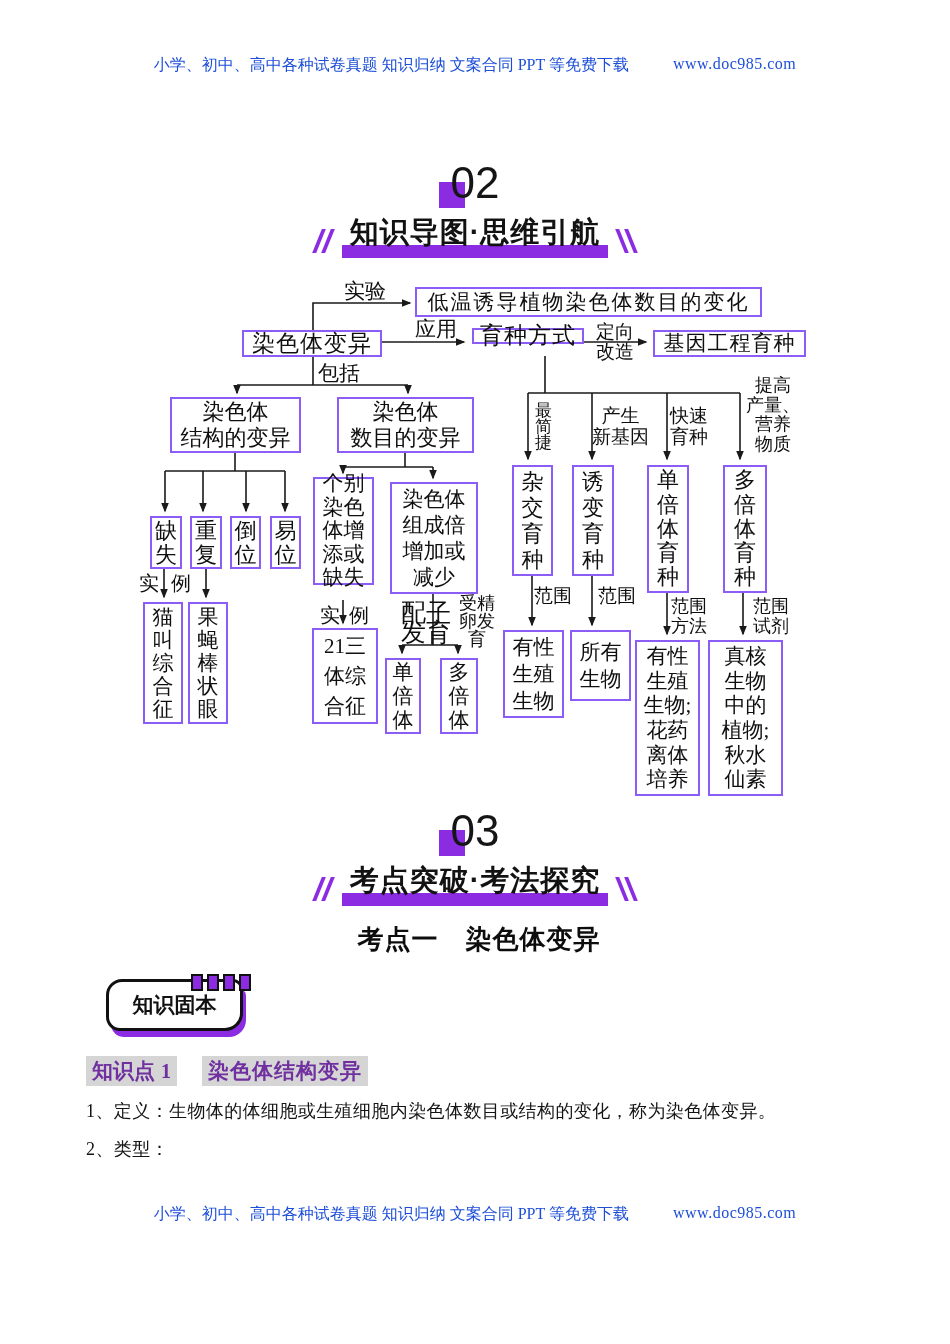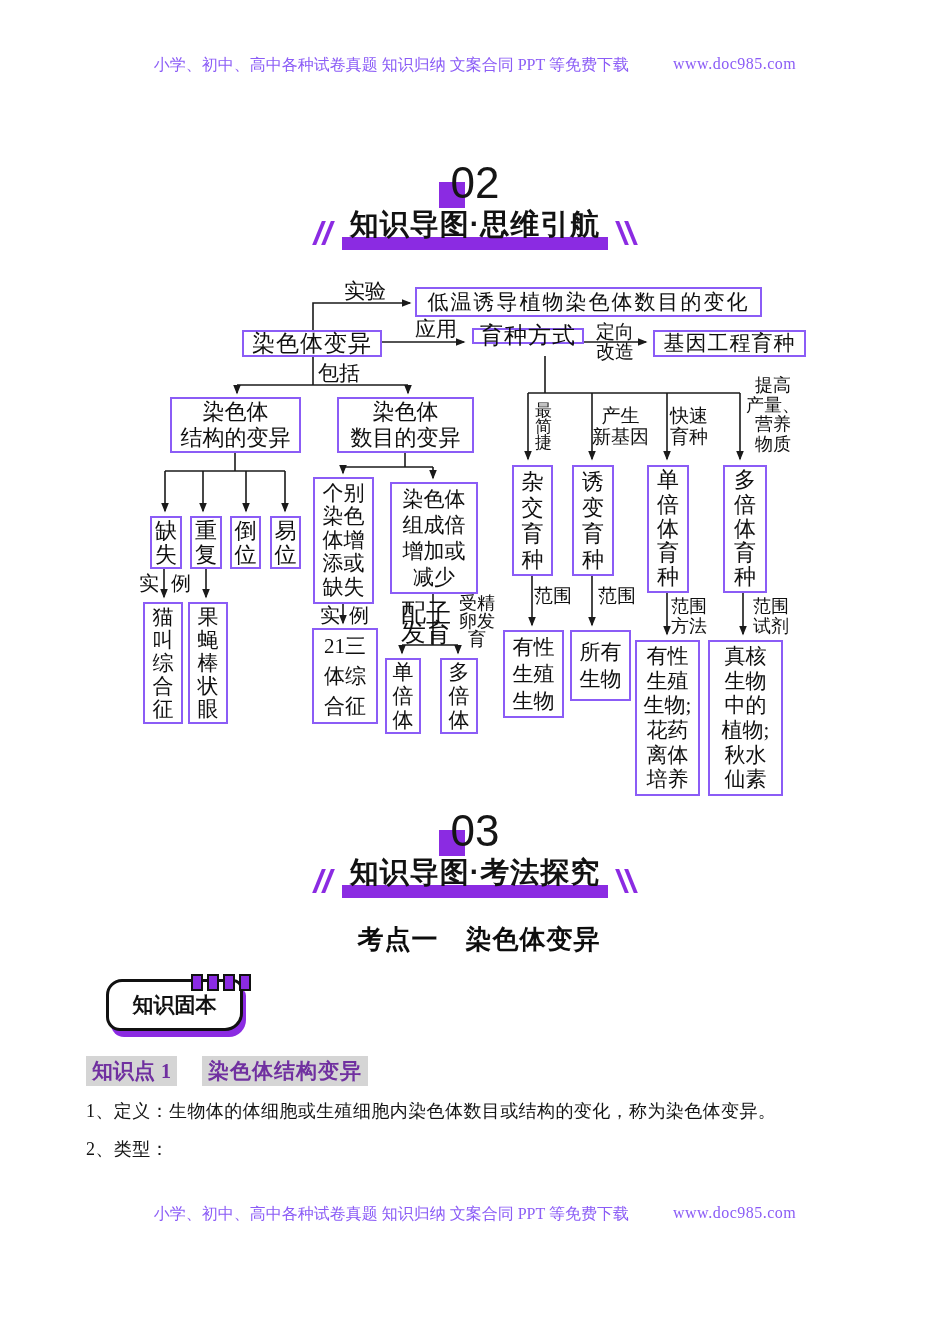--- a/index.html
+++ b/index.html
@@ -7,30 +7,30 @@
     --kp-purple:#7030a0;
     --line:#1a1a1a;
     --chip-bg:#d5d5d5;
   }
   html,body{margin:0;padding:0;background:#fff;}
   .page{position:relative;width:950px;height:1344px;background:#fff;overflow:hidden;
         font-family:"Liberation Serif","DejaVu Serif",serif;color:#111;}
 
   
   .doc-bar{position:absolute;left:0;right:0;display:flex;justify-content:center;gap:44px;
-           font-size:16px;color:#8b5cf6;}
+           font-size:16px;color:#1d4ed8;}
   .doc-bar .site{letter-spacing:.5px;}
 
   
   .sec{position:absolute;left:0;right:0;text-align:center;}
   .sec-num{position:relative;display:inline-block;font-family:"Liberation Sans","DejaVu Sans",sans-serif;
            font-size:44px;line-height:1;font-weight:500;color:#151515;}
   .num-square{position:absolute;left:-12px;bottom:-3px;width:26px;height:26px;background:var(--accent);z-index:0;}
   .sec-num b{position:relative;z-index:1;font-weight:500;}
-  .title-row{display:flex;justify-content:center;align-items:center;margin-top:0;}
+  .title-row{display:flex;justify-content:center;align-items:center;margin-top:8px;}
   .sec-title{position:relative;display:inline-block;font-family:"Liberation Sans","DejaVu Sans",sans-serif;
              font-weight:bold;font-size:29px;letter-spacing:1px;color:#121212;padding:0 8px 5px;}
   .sec-title .bar{position:absolute;left:0;right:0;bottom:0;height:13px;background:var(--accent);z-index:0;}
   .sec-title b{position:relative;z-index:1;}
   .slashes{display:inline-flex;gap:5px;margin:10px 12px 0;}
   .slashes i{display:block;width:4px;height:24px;background:var(--accent);}
   .slashes.sl-left i{transform:skewX(-22deg);}
   .slashes.sl-right i{transform:skewX(22deg);}
 
   
@@ -150,21 +150,21 @@
     <div class="nd" style="left:337px;top:397px;width:137px;height:56px;font-size:22px;line-height:26px">染色体
 数目的变异</div>
     <div class="nd" style="left:150px;top:516px;width:32px;height:53px;font-size:22px;line-height:24px">缺
 失</div>
     <div class="nd" style="left:190px;top:516px;width:32px;height:53px;font-size:22px;line-height:24px">重
 复</div>
     <div class="nd" style="left:230px;top:516px;width:31px;height:53px;font-size:22px;line-height:24px">倒
 位</div>
     <div class="nd" style="left:270px;top:516px;width:31px;height:53px;font-size:22px;line-height:24px">易
 位</div>
-    <div class="nd" style="left:313px;top:477px;width:61px;height:127px;font-size:21px;line-height:23.5px">个别
+    <div class="nd" style="left:313px;top:477px;width:61px;height:108px;font-size:21px;line-height:23.5px">个别
 染色
 体增
 添或
 缺失</div>
     <div class="nd" style="left:390px;top:482px;width:88px;height:112px;font-size:21px;line-height:26px">染色体
 组成倍
 增加或
 减少</div>
     <div class="nd" style="left:143px;top:602px;width:40px;height:122px;font-size:21px;line-height:23px">猫
 叫
@@ -257,21 +257,21 @@
       <i class="num-square"></i>
       <b>03</b>
     </span>
     <div class="title-row">
       <span class="slashes sl-left">
           <i></i>
           <i></i>
         </span>
       <span class="sec-title">
         <span class="bar"></span>
-        <b>知识导图·考法探究</b>
+        <b>考点突破·考法探究</b>
       </span>
       <span class="slashes sl-right">
           <i></i>
           <i></i>
         </span>
     </div>
   </div>
 
   <div class="kaodian" style="top:922px">考点一　染色体变异</div>
 

